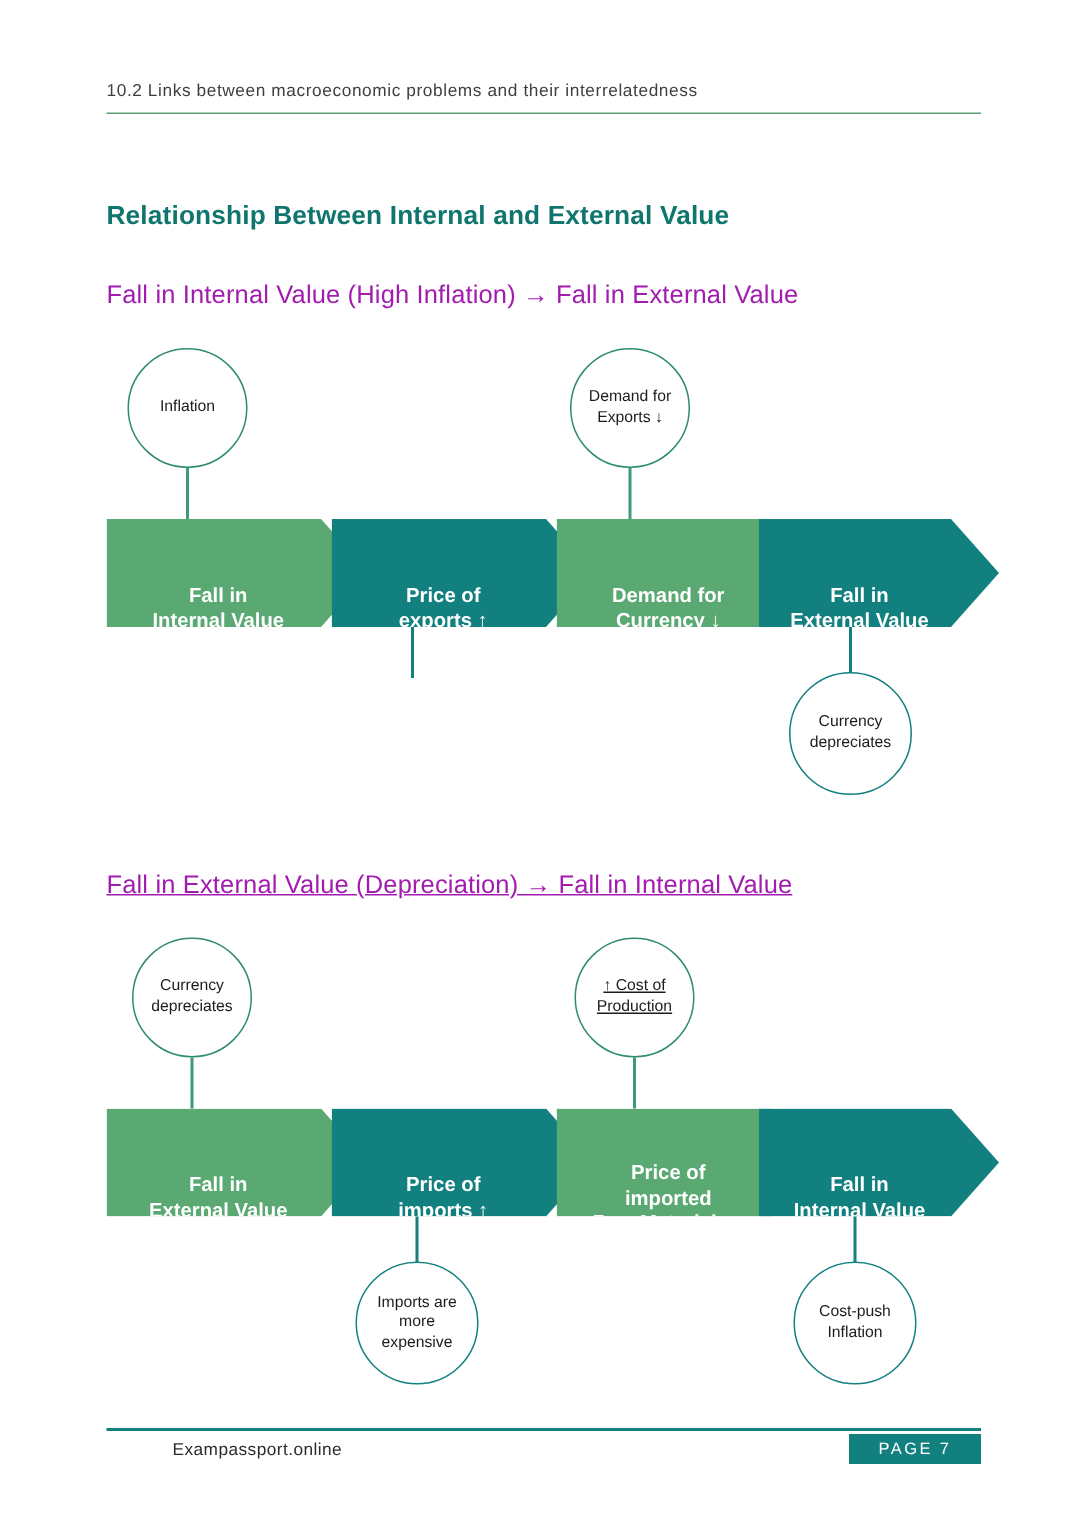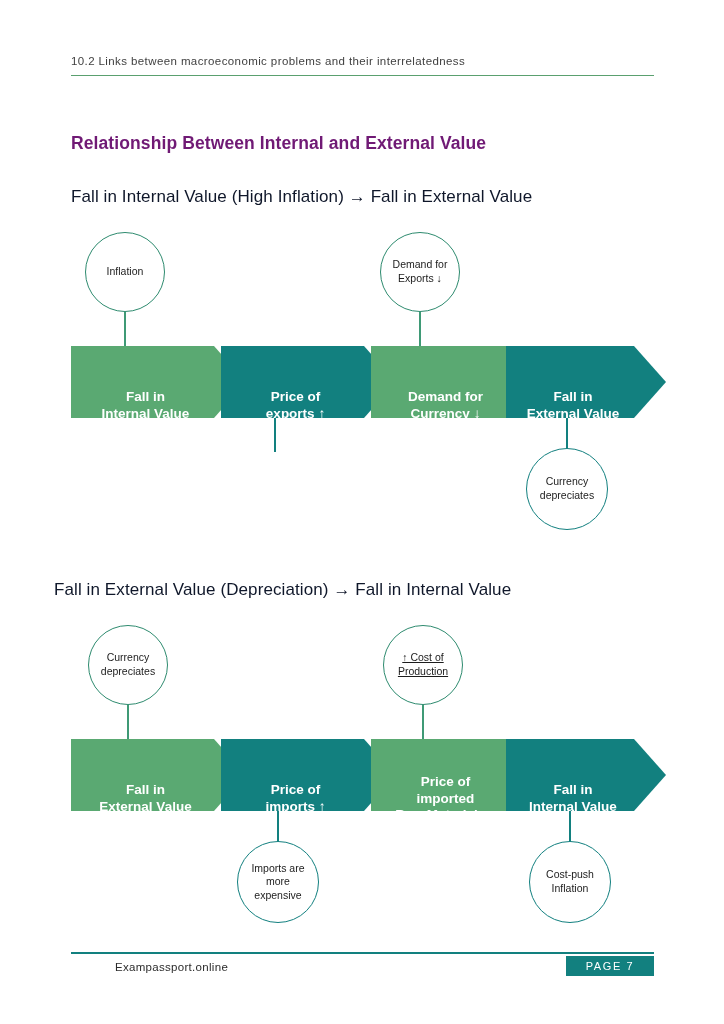--- a/index.html
+++ b/index.html
@@ -40,32 +40,32 @@
     width: 583px;
   }
 
   
   .doc-title {
     position: absolute;
     left: 71px;
     top: 133px;
     font-size: 17.5px;
     font-weight: bold;
-    color: #701a75;
+    color: #0f766e;
     letter-spacing: 0.1px;
   }
   .section-title {
     position: absolute;
     font-size: 17px;
-    color: #0f172a;
+    color: #a21caf;
     letter-spacing: 0.1px;
     white-space: nowrap;
   }
   #section-title-1 { left: 71px; top: 187px; }
-  #section-title-2 { left: 54px; top: 580px; }
+  #section-title-2 { left: 71px; top: 580px; text-decoration: underline; }
 
   
   .flow {
     position: absolute;
     left: 0;
     width: 724px;
     height: 220px;
   }
   #flow-1 { top: 330px; }
   #flow-2 { top: 723px; }

